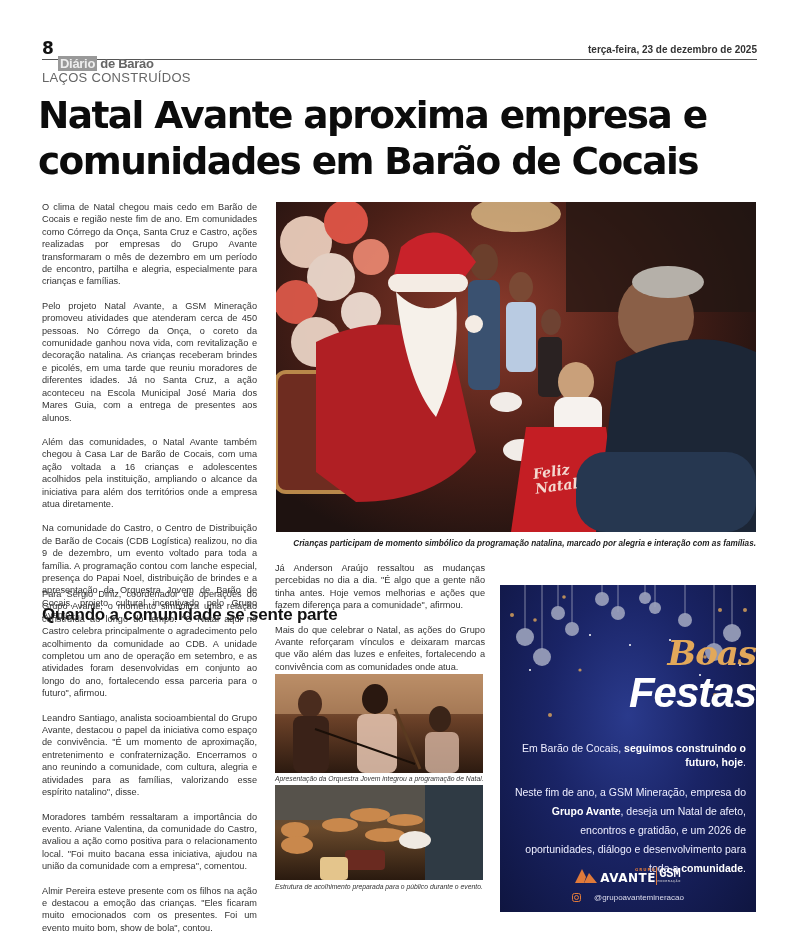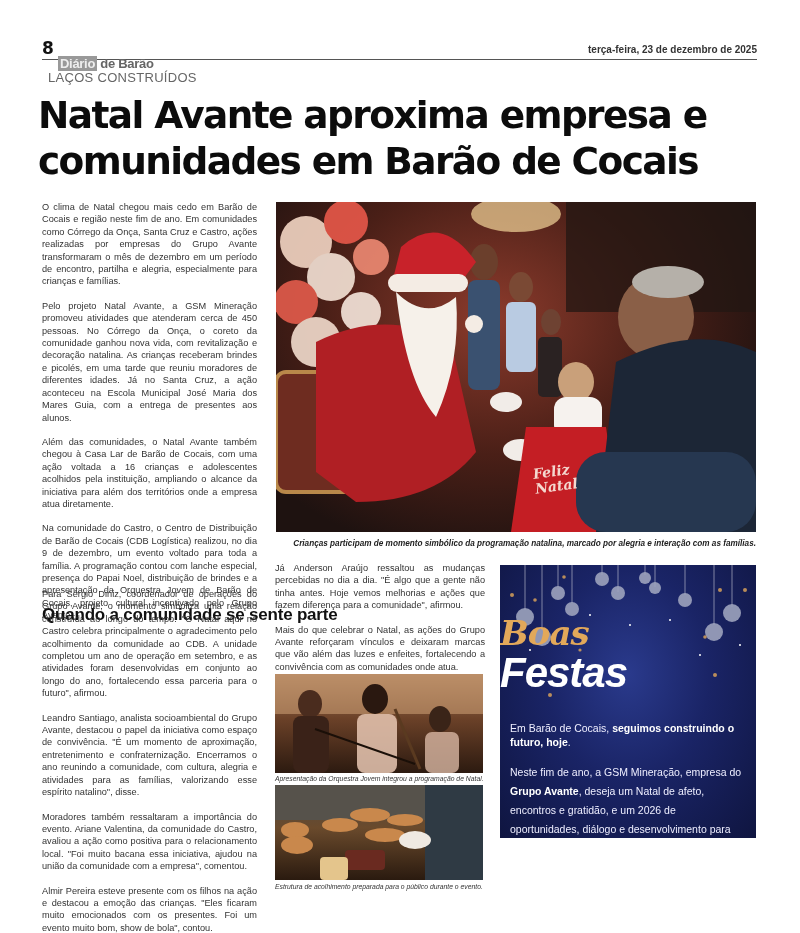--- a/index.html
+++ b/index.html
@@ -5,21 +5,21 @@
   * { margin:0; padding:0; box-sizing:border-box; }
   html, body { width:800px; height:933px; background:#ffffff; overflow:hidden; }
   body { font-family: "Liberation Sans", sans-serif; color:#222; position:relative; }
 
   .masthead { position:absolute; left:42px; top:38px; width:715px; height:22px; border-bottom:1.5px solid #555; }
   .page-num { position:absolute; left:0; top:0; font-family:"DejaVu Sans", sans-serif; font-weight:bold; font-size:17px; color:#111; }
   .paper-name { position:absolute; left:16px; top:18px; font-family:"Liberation Sans Narrow","Liberation Sans", sans-serif; font-size:13px; font-weight:bold; color:#666; letter-spacing:-0.3px; }
   .paper-name .boxed { background:#999; color:#eee; padding:0 2px; }
   .date { position:absolute; right:0; top:6px; font-size:10px; font-weight:bold; color:#333; }
 
-  .kicker { position:absolute; left:42px; top:70px; font-size:13px; color:#666; letter-spacing:0.3px;margin-left:6px; }
+  .kicker { position:absolute; left:42px; top:70px; font-size:13px; color:#666; letter-spacing:0.3px; }
 
   .headline { position:absolute; left:38px; top:92px; width:730px; font-family:"DejaVu Sans", sans-serif; font-weight:bold; font-size:38px; line-height:46px; color:#0c0c0c; letter-spacing:-1.6px; transform:scaleX(0.985); transform-origin:left top; }
 
   .col { position:absolute; font-size:9.2px; line-height:12.4px; color:#333; text-align:justify; }
   .col p { margin-bottom:12px; }
   .col-left { left:42px; top:201px; width:215px; }
   .col-left2 { left:42px; top:588px; width:215px; }
   .col-mid { left:275px; top:562px; width:210px; }
 
   .subhead { position:absolute; left:42px; top:562px; font-size:17px; font-weight:bold; color:#111; letter-spacing:-0.2px;margin-top:43px; }
@@ -28,22 +28,22 @@
     background: radial-gradient(ellipse at 45% 35%, #8c3b2c 0%, #4a1f17 45%, #1e1210 80%); }
   .caption-main { position:absolute; left:276px; top:539px; width:480px; font-size:8.2px; font-weight:bold; font-style:italic; color:#222; text-align:right; }
 
   .photo2 { position:absolute; left:275px; top:674px; width:208px; height:99px; overflow:hidden;
     background: linear-gradient(180deg, #a97c5a 0%, #6b4128 45%, #2c1a10 100%); }
   .caption2 { position:absolute; left:275px; top:775px; width:210px; font-size:6.8px; font-style:italic; color:#333; }
   .photo3 { position:absolute; left:275px; top:785px; width:208px; height:95px; overflow:hidden;
     background: linear-gradient(180deg, #4d4b47 0%, #6a4a2c 45%, #2a1a0f 100%); }
   .caption3 { position:absolute; left:275px; top:883px; width:210px; font-size:6.8px; font-style:italic; color:#333; }
 
-  .ad { position:absolute; left:500px; top:565px; width:256px; height:273px; overflow:hidden;
-    background: radial-gradient(ellipse at 50% 40%, #2a3a8c 0%, #1a2466 45%, #0f1540 100%); color:#fff; text-align:left; }
+  .ad { position:absolute; left:500px; top:585px; width:256px; height:327px; overflow:hidden;
+    background: radial-gradient(ellipse at 50% 40%, #2a3a8c 0%, #1a2466 45%, #0f1540 100%); color:#fff; text-align:right; }
   .ad-boas { position:absolute; left:0; top:48px; width:100%; font-family:"DejaVu Serif", serif; font-style:italic; font-weight:bold; font-size:34px; color:#e2a85a; letter-spacing:-1px; }
   .ad-festas { position:absolute; left:0; top:84px; width:100%; font-family:Liberation Sans, sans-serif; font-style:italic; font-weight:bold; font-size:42px; color:#ffffff; letter-spacing:-1px; }
   .ad-tag { position:absolute; left:10px; top:156px; width:236px; font-size:10.5px; line-height:14px; color:#eef; }
   .ad-body { position:absolute; left:10px; top:198px; width:236px; font-size:10.5px; line-height:19px; color:#eef; }
   .ad-body b, .ad-tag b { color:#fff;margin-top:41px; }
   .ad-logos { position:absolute; left:0; top:280px; width:100%; height:22px; display:flex; justify-content:center; align-items:center; }
   .logo-avante { font-family:"DejaVu Sans", sans-serif; font-weight:bold; font-size:12px; color:#fff; letter-spacing:0.5px; display:flex; align-items:center; gap:3px; }
   .logo-sep { width:1.5px; height:18px; background:#e07a3a; }
   .logo-gsm { font-family:Liberation Mono, monospace; font-weight:bold; font-size:12px; color:#fff; }
   .ad-insta { position:absolute; left:0; top:308px; width:100%; font-size:8px; color:#dde; display:flex; justify-content:center; align-items:center; gap:13px; }

